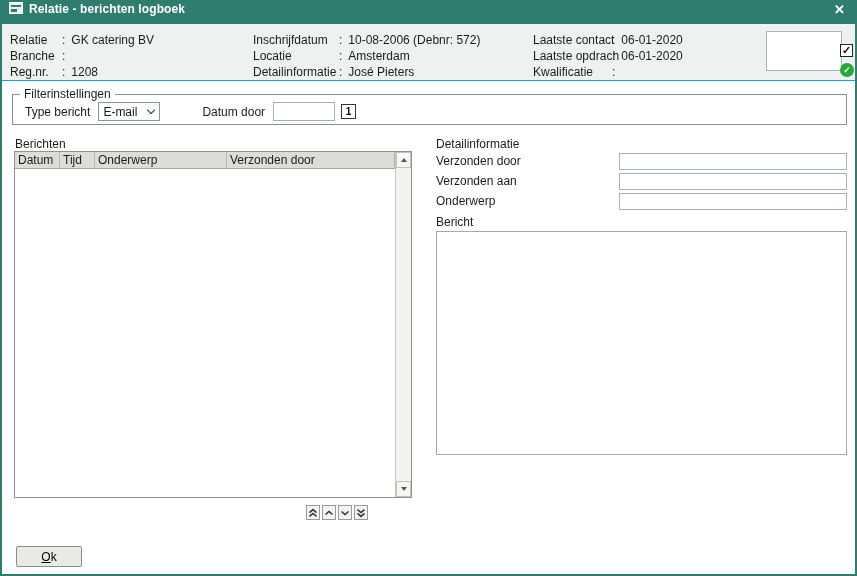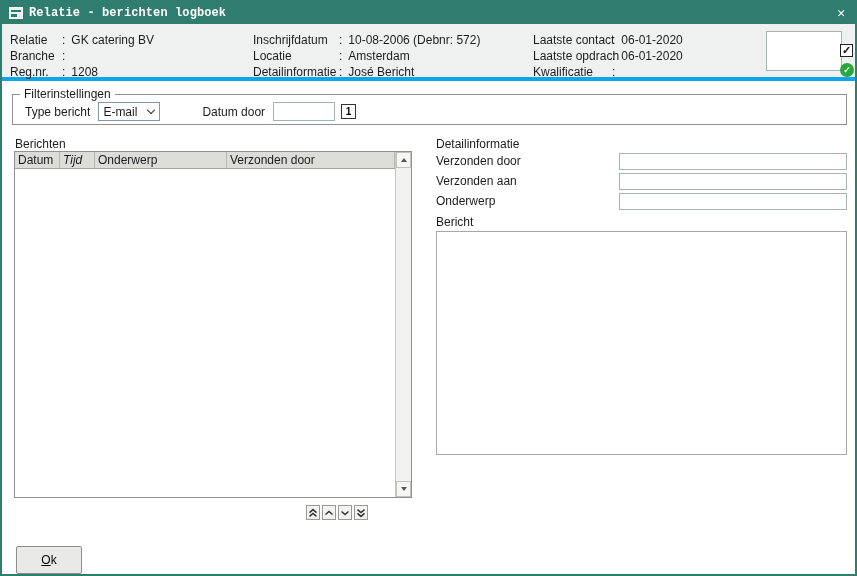--- a/index.html
+++ b/index.html
@@ -2,29 +2,29 @@
 <html><head>
 <meta charset="utf-8">
 <style>
   * { margin:0; padding:0; box-sizing:border-box; }
   html,body { width:857px; height:576px; }
   body { font-family:"Liberation Sans", sans-serif; font-size:12px; color:#1c1c1c; background:#fff; }
 
   .window { position:relative; width:857px; height:576px; border:2px solid #2e7d6e; background:#fff; overflow:hidden; }
 
   
-  .titlebar { position:absolute; top:0; left:0; right:0; height:22px; background:#2e7d6e; color:#fff; display:flex; align-items:center; padding:0 7px; gap:6px;font-family:Liberation Mono, monospace; }
+  .titlebar { position:absolute; top:0; left:0; right:0; height:22px; background:#2e7d6e; color:#fff; display:flex; padding:0 7px; gap:6px; }
   .title-icon { width:14px; height:12px; background:#eaf3f0; border:1px solid #fff; position:relative; flex-shrink:0; }
   .title-icon::before { content:""; position:absolute; left:1px; right:1px; top:2px; height:2px; background:#2e7d6e; }
   .title-icon::after { content:""; position:absolute; left:1px; top:6px; width:6px; height:3px; background:#2e7d6e; }
   .title-text { font-weight:bold; flex:1; letter-spacing:.1px; }
   .close-btn { font-weight:bold; font-size:13px; padding:0 3px; cursor:pointer; }
 
   
-  .header { position:absolute; top:22px; left:0; right:0; height:57px; background:#eef1f0; border-bottom:4px solid #0ea5e9; }
+  .header { position:absolute; top:22px; left:0; right:0; height:57px; background:#eef1f0; border-bottom:1px solid #0ea5e9; }
   .hcol { position:absolute; top:8px; }
   .c1 { left:8px; }  .c2 { left:251px; }  .c3 { left:531px; }
   .hrow { display:flex; height:16px; line-height:16px; white-space:nowrap; }
   .c1 .hlbl { width:52px; } .c2 .hlbl { width:86px; } .c3 .hlbl { width:79px; }
   .hsep { margin-right:6px; }
   .photo-box { position:absolute; left:764px; top:7px; width:76px; height:40px; background:#fff; border:1px solid #a9b4b2; }
   .hdr-checkbox { position:absolute; right:2px; top:20px; width:13px; height:13px; border:1px solid #222; background:#fff; font-size:11px; line-height:11px; text-align:center; font-weight:bold; color:#111; cursor:pointer; }
   .status-ok { position:absolute; right:1px; top:39px; width:14px; height:14px; border-radius:50%; background:#27a93c; color:#fff; font-size:9px; line-height:14px; text-align:center; font-weight:bold; }
 
   
@@ -40,21 +40,21 @@
 
   
   .section-label { position:absolute; }
   .berichten-label { left:13px; top:135px; }
   .detail-label { left:434px; top:135px; }
 
   
   .table { position:absolute; left:12px; top:149px; width:398px; height:347px; border:1px solid #919191; background:#fff; }
   .thead { display:flex; height:17px; background:#dcdcd8; border-bottom:1px solid #a5a5a0; margin-right:16px; }
   .th { border-right:1px solid #b9b9b4; padding:1px 3px; line-height:14px; overflow:hidden; white-space:nowrap; cursor:pointer; }
-  .c-datum { width:45px; } .c-tijd { width:35px;font-style:italic; } .c-onderwerp { width:132px; } .c-verzonden { flex:1; }
+  .c-datum { width:45px; } .c-tijd { width:35px; } .c-onderwerp { width:132px; } .c-verzonden { flex:1; }
   .tbody { position:absolute; top:17px; left:0; right:16px; bottom:0; background:#fff; }
   .vscroll { position:absolute; right:0; top:0; bottom:0; width:16px; background:#f2f2f0; border-left:1px solid #c6c6c2; display:flex; flex-direction:column; }
   .sbtn { height:16px; background:#f6f6f4; border:1px solid #c2c2be; display:flex; align-items:center; justify-content:center; cursor:pointer; flex-shrink:0; }
   .strack { flex:1; }
   .tri-up { width:0; height:0; border-left:3.5px solid transparent; border-right:3.5px solid transparent; border-bottom:4.5px solid #555; }
   .tri-down { width:0; height:0; border-left:3.5px solid transparent; border-right:3.5px solid transparent; border-top:4.5px solid #555; }
 
   
   .nav-buttons { position:absolute; left:304px; top:503px; display:flex; gap:2px; }
   .nav-btn { width:14px; height:15px; border:1px solid #9a9a9a; background:#f3f3f1; padding:0; display:flex; align-items:center; justify-content:center; cursor:pointer; }
@@ -64,21 +64,21 @@
   .detail-panel { position:absolute; left:434px; top:149px; width:411px; }
   .drow { display:flex; align-items:center; height:20px; }
   .dlabel { width:183px; flex-shrink:0; }
   .dinput { height:17px; border:1px solid #a8b4b4; background:#fff; font:inherit; padding:0 3px; }
   .w64 { width:66px; margin-right:4px; } .w34 { width:36px; }
   .grow { flex:1; }
   .bericht-row { height:18px; margin-top:2px; }
   .bericht-area { display:block; width:411px; height:224px; border:1px solid #a8a8a8; resize:none; font:inherit; padding:2px 3px; background:#fff; }
 
   
-  .ok-btn { position:absolute; left:14px; top:544px; width:66px; height:28px; background:#e9e9e7; border:1px solid #8c8c8c; border-radius:2px; font:inherit; cursor:pointer; }
+  .ok-btn { position:absolute; left:14px; top:544px; width:66px; height:21px; background:#e9e9e7; border:1px solid #8c8c8c; border-radius:2px; font:inherit; cursor:pointer; }
   .ak { text-decoration:underline; }
 </style>
 </head>
 <body>
 
 <div class="window">
 
   <div class="titlebar">
     <span class="title-icon"></span>
     <span class="title-text">Relatie - berichten logboek</span>
@@ -110,21 +110,21 @@
           <span class="hval">10-08-2006 (Debnr: 572)</span>
         </div>
       <div class="hrow">
           <span class="hlbl">Locatie</span>
           <span class="hsep">:</span>
           <span class="hval">Amsterdam</span>
         </div>
       <div class="hrow">
           <span class="hlbl">Detailinformatie</span>
           <span class="hsep">:</span>
-          <span class="hval">José Bericht</span>
+          <span class="hval">José Pieters</span>
         </div>
     </div>
     <div class="hcol c3">
       <div class="hrow">
           <span class="hlbl">Laatste contact</span>
           <span class="hsep">:</span>
           <span class="hval">06-01-2020</span>
         </div>
       <div class="hrow">
           <span class="hlbl">Laatste opdrach</span>

